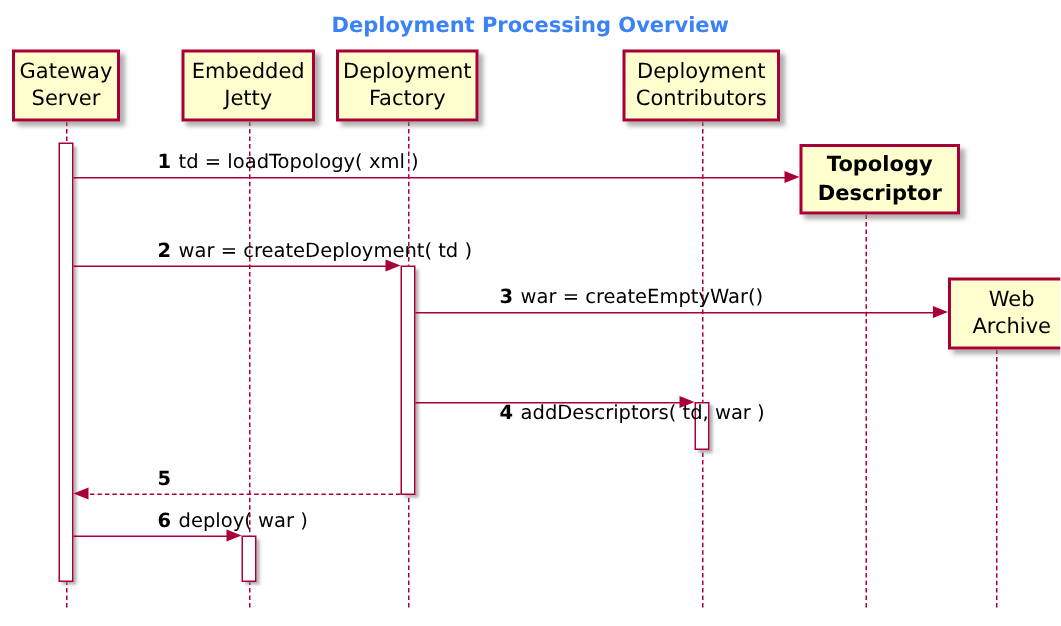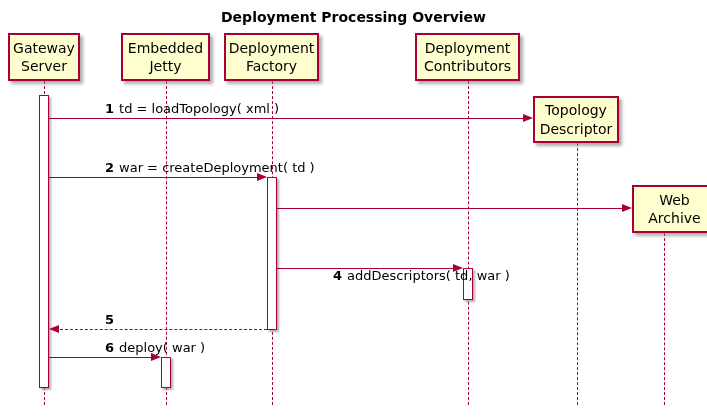--- a/index.html
+++ b/index.html
@@ -3,21 +3,21 @@
 <meta charset="utf-8">
 <style>
   html,body{margin:0;padding:0;background:#ffffff;}
   .diagram{
     position:relative;width:707px;height:417px;background:#ffffff;
     font-family:"DejaVu Sans","Liberation Sans",sans-serif;color:#000;
     overflow:hidden;
   }
   .title{
     position:absolute;left:0;top:9px;width:707px;text-align:center;
-    font-size:14px;font-weight:bold;color:#000000;
+    font-size:14px;font-weight:bold;color:#3b82f6;
   }
   .pbox{
     position:absolute;background:#FEFECE;border:2px solid #A80036;
     box-shadow:3px 3px 3px rgba(130,130,130,0.65);
     display:flex;align-items:center;justify-content:center;text-align:center;
     font-size:14px;line-height:1.3;white-space:pre-line;box-sizing:border-box;
     z-index:3;
   }
   .lifeline{
     position:absolute;width:0;border-left:1px dashed #A80036;z-index:1;
@@ -61,37 +61,40 @@
 
   <div class="pbox" style="left:121px;top:33px;width:89px;height:48px;">Embedded
 Jetty</div>
   <div class="pbox" style="left:8px;top:33px;width:72px;height:48px;">Gateway
 Server</div>
   <div class="pbox" style="left:224px;top:33px;width:95px;height:48px;">Deployment
 Factory</div>
   <div class="pbox" style="left:415px;top:33px;width:105px;height:48px;">Deployment
 Contributors</div>
 
-  <div class="pbox" style="left:533px;top:96px;width:86px;height:47px;">Topology
+  <div class="pbox" style="left:533px;top:96px;width:107px;height:47px;font-weight:bold;">Topology
 Descriptor</div>
   <div class="pbox" style="left:632px;top:185px;width:85px;height:48px;">Web
 Archive</div>
 
   <div class="msg-label" style="left:57px;top:101px;">
     <span class="msg-num">1</span><span>td = loadTopology( xml )</span>
   </div>
   <div class="msg-line" style="left:49px;top:118px;width:478px;"></div>
   <div class="arrowhead head-right" style="left:523px;top:114px;"></div>
 
   <div class="msg-label" style="left:57px;top:160px;">
     <span class="msg-num">2</span><span>war = createDeployment( td )</span>
   </div>
   <div class="msg-line" style="left:49px;top:177px;width:212px;"></div>
   <div class="arrowhead head-right" style="left:257px;top:173px;"></div>
 
+  <div class="msg-label" style="left:285px;top:191px;">
+    <span class="msg-num">3</span><span>war = createEmptyWar()</span>
+  </div>
   <div class="msg-line" style="left:277px;top:208px;width:349px;"></div>
   <div class="arrowhead head-right" style="left:622px;top:204px;"></div>
 
   <div class="msg-label" style="left:285px;top:268px;">
     <span class="msg-num">4</span><span>addDescriptors( td, war )</span>
   </div>
   <div class="msg-line" style="left:277px;top:268px;width:180px;"></div>
   <div class="arrowhead head-right" style="left:453px;top:264px;"></div>
 
   <div class="msg-label" style="left:57px;top:312px;">

